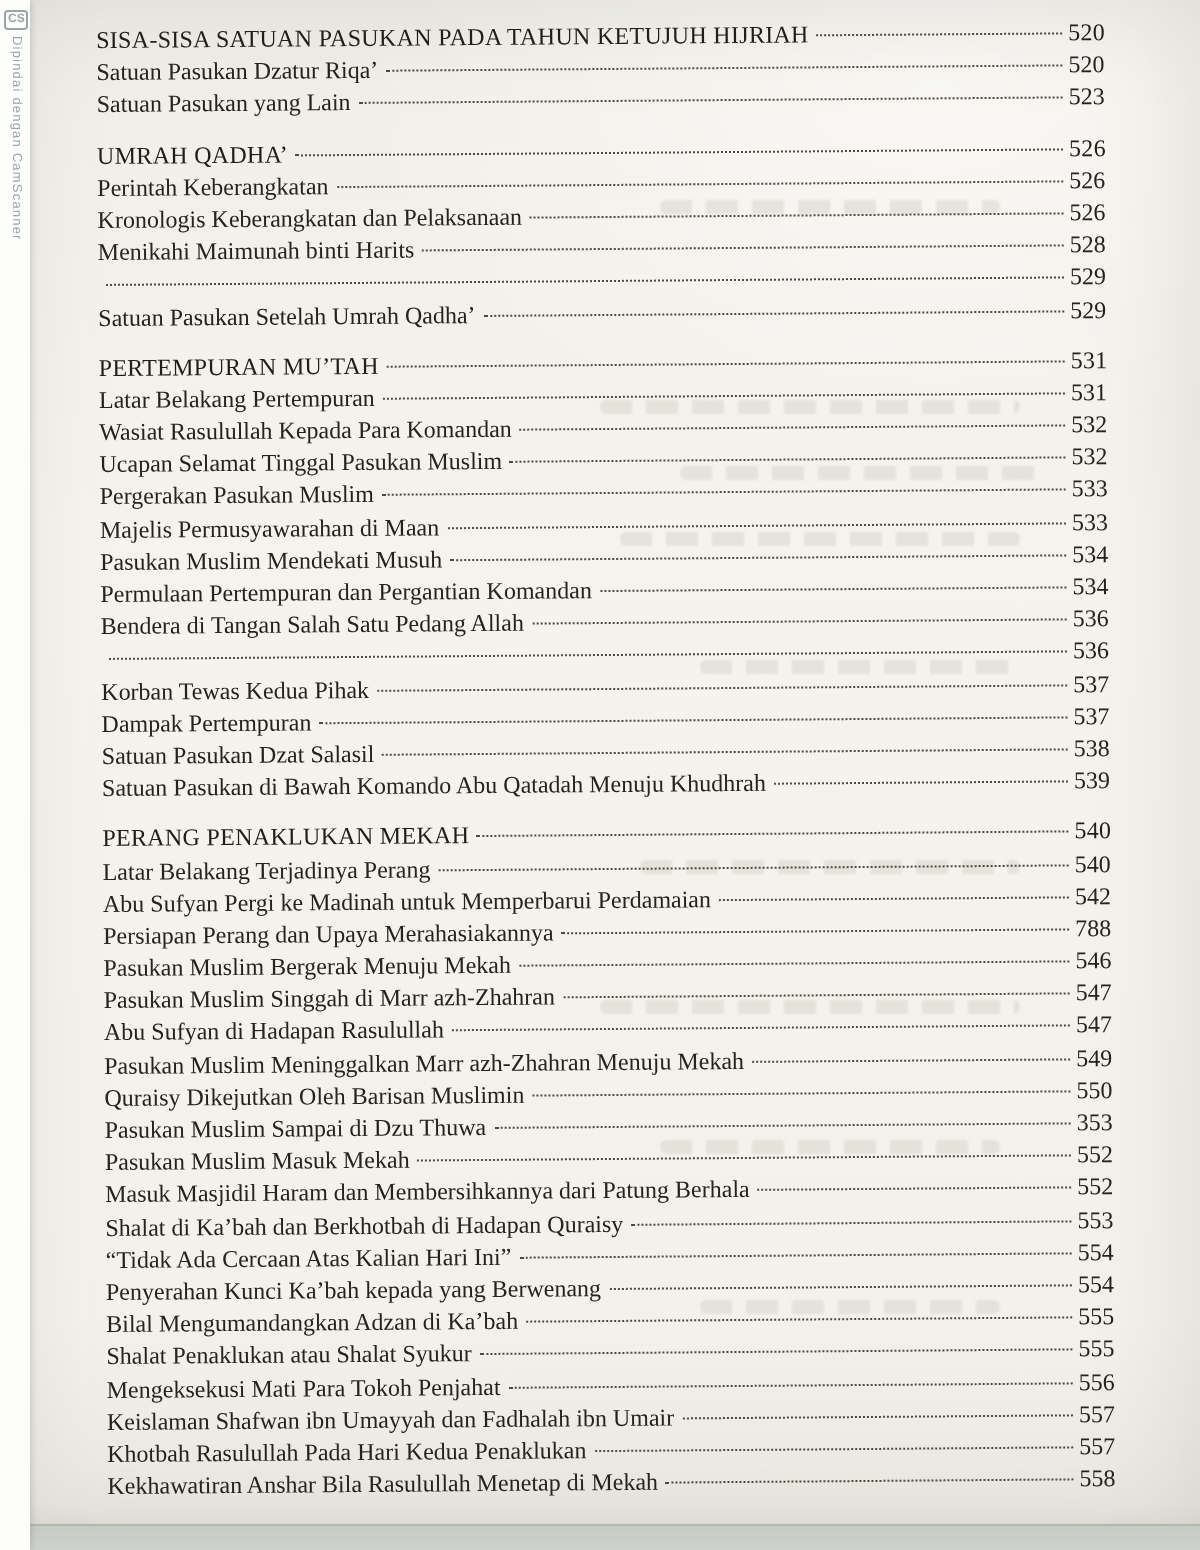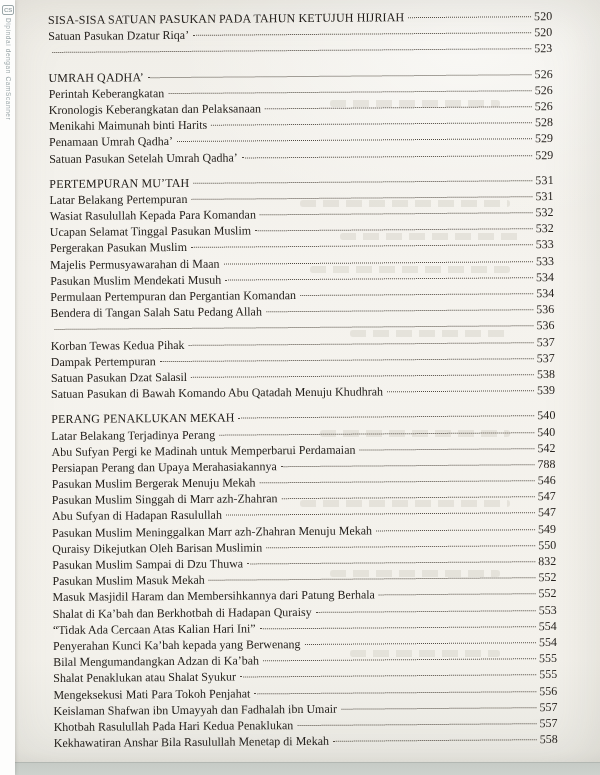--- a/index.html
+++ b/index.html
@@ -107,20 +107,21 @@
           <span class="label">SISA-SISA SATUAN PASUKAN PADA TAHUN KETUJUH HIJRIAH</span>
           <span class="leader"></span>
           <span class="page">520</span>
         </div>
         <div class="row">
           <span class="label">Satuan Pasukan Dzatur Riqa’</span>
           <span class="leader"></span>
           <span class="page">520</span>
         </div>
         <div class="row">
+          <span class="label">Satuan Pasukan yang Lain</span>
           <span class="leader"></span>
           <span class="page">523</span>
         </div>
       </div>
       <div class="section">
         <div class="row heading">
           <span class="label">UMRAH QADHA’</span>
           <span class="leader"></span>
           <span class="page">526</span>
         </div>
@@ -133,21 +134,20 @@
           <span class="label">Kronologis Keberangkatan dan Pelaksanaan</span>
           <span class="leader"></span>
           <span class="page">526</span>
         </div>
         <div class="row">
           <span class="label">Menikahi Maimunah binti Harits</span>
           <span class="leader"></span>
           <span class="page">528</span>
         </div>
         <div class="row">
-          <span class="label">Penamaan Umrah Qadha’</span>
           <span class="leader"></span>
           <span class="page">529</span>
         </div>
         <div class="row">
           <span class="label">Satuan Pasukan Setelah Umrah Qadha’</span>
           <span class="leader"></span>
           <span class="page">529</span>
         </div>
       </div>
       <div class="section">
@@ -263,21 +263,21 @@
           <span class="page">549</span>
         </div>
         <div class="row">
           <span class="label">Quraisy Dikejutkan Oleh Barisan Muslimin</span>
           <span class="leader"></span>
           <span class="page">550</span>
         </div>
         <div class="row">
           <span class="label">Pasukan Muslim Sampai di Dzu Thuwa</span>
           <span class="leader"></span>
-          <span class="page">832</span>
+          <span class="page">353</span>
         </div>
         <div class="row">
           <span class="label">Pasukan Muslim Masuk Mekah</span>
           <span class="leader"></span>
           <span class="page">552</span>
         </div>
         <div class="row">
           <span class="label">Masuk Masjidil Haram dan Membersihkannya dari Patung Berhala</span>
           <span class="leader"></span>
           <span class="page">552</span>

